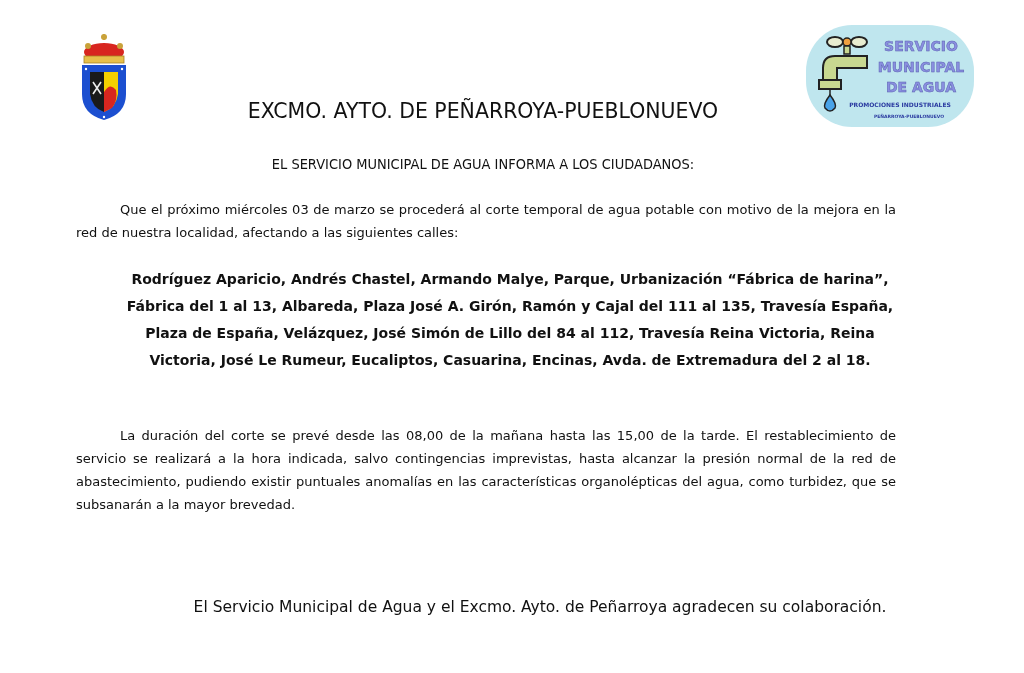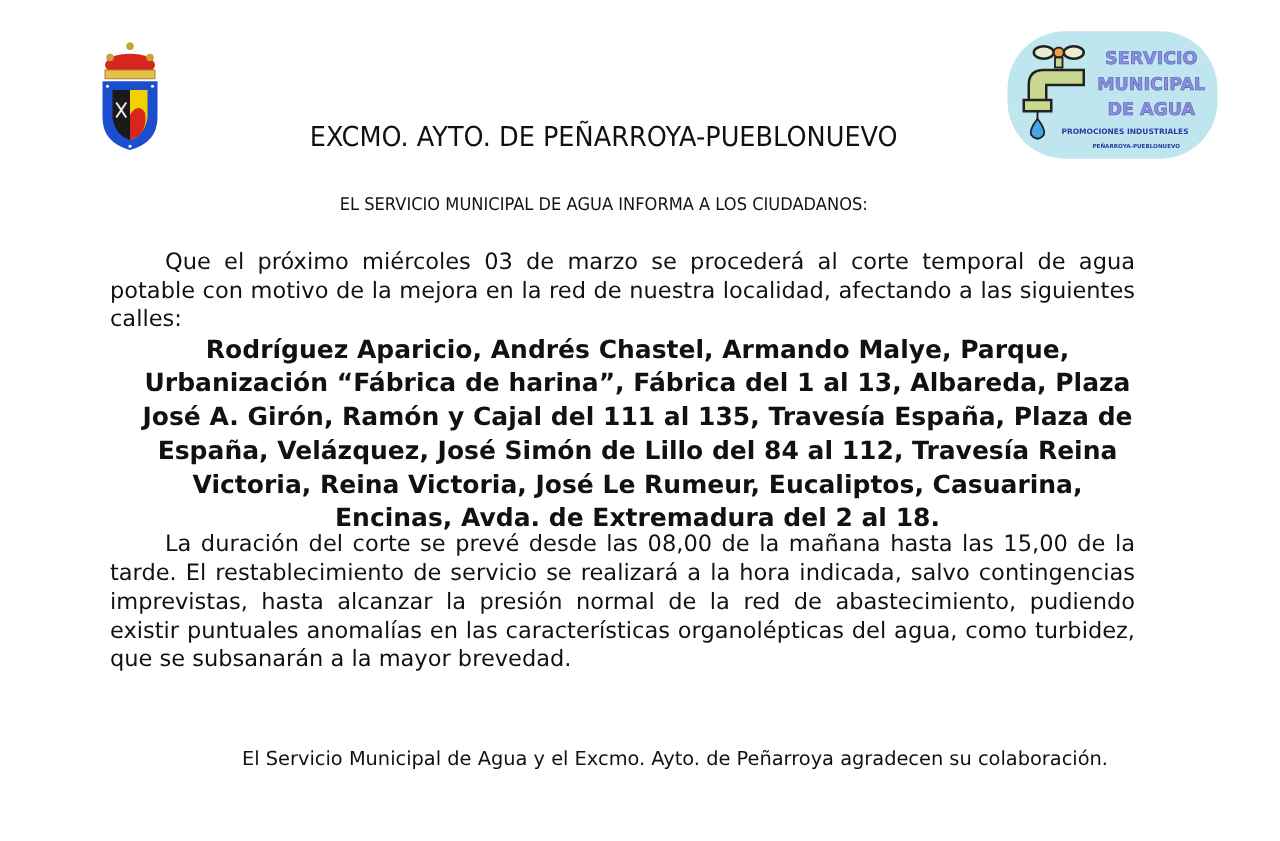--- a/index.html
+++ b/index.html
@@ -12,28 +12,28 @@
     .title {
       position: absolute; left: 0; width: 966px; top: 98px; text-align: center;
       font-size: 22px; letter-spacing: 0; font-weight: normal;
       transform: scaleX(0.93); transform-origin: 483px 0;
     }
     .subtitle {
       position: absolute; left: 0; width: 966px; top: 156px; text-align: center;
       font-size: 14px; transform: scaleX(0.93); transform-origin: 483px 0;
     }
     .para {
-      position: absolute; left: 88px; width: 820px; font-size: 18px; line-height: 23px;
+      position: absolute; left: 76px; width: 820px; font-size: 13px; line-height: 23px;
       text-align: justify; text-align-last: left;
     }
     .para .indent { display: inline-block; width: 44px; }
     .p1 { top: 198px; }
     .streets {
       position: absolute; left: 110px; width: 800px; top: 266px;
-      font-size: 20px; line-height: 27px; font-weight: bold; text-align: center;
+      font-size: 14px; line-height: 27px; font-weight: bold; text-align: center;
     }
     .p2 { top: 424px; }
     .closing {
       position: absolute; left: 0; width: 1008px; top: 598px; text-align: center; font-size: 15.5px; margin-left: 36px;
     }
   </style>
 </head>
 <body>
 
 <div class="crest">

